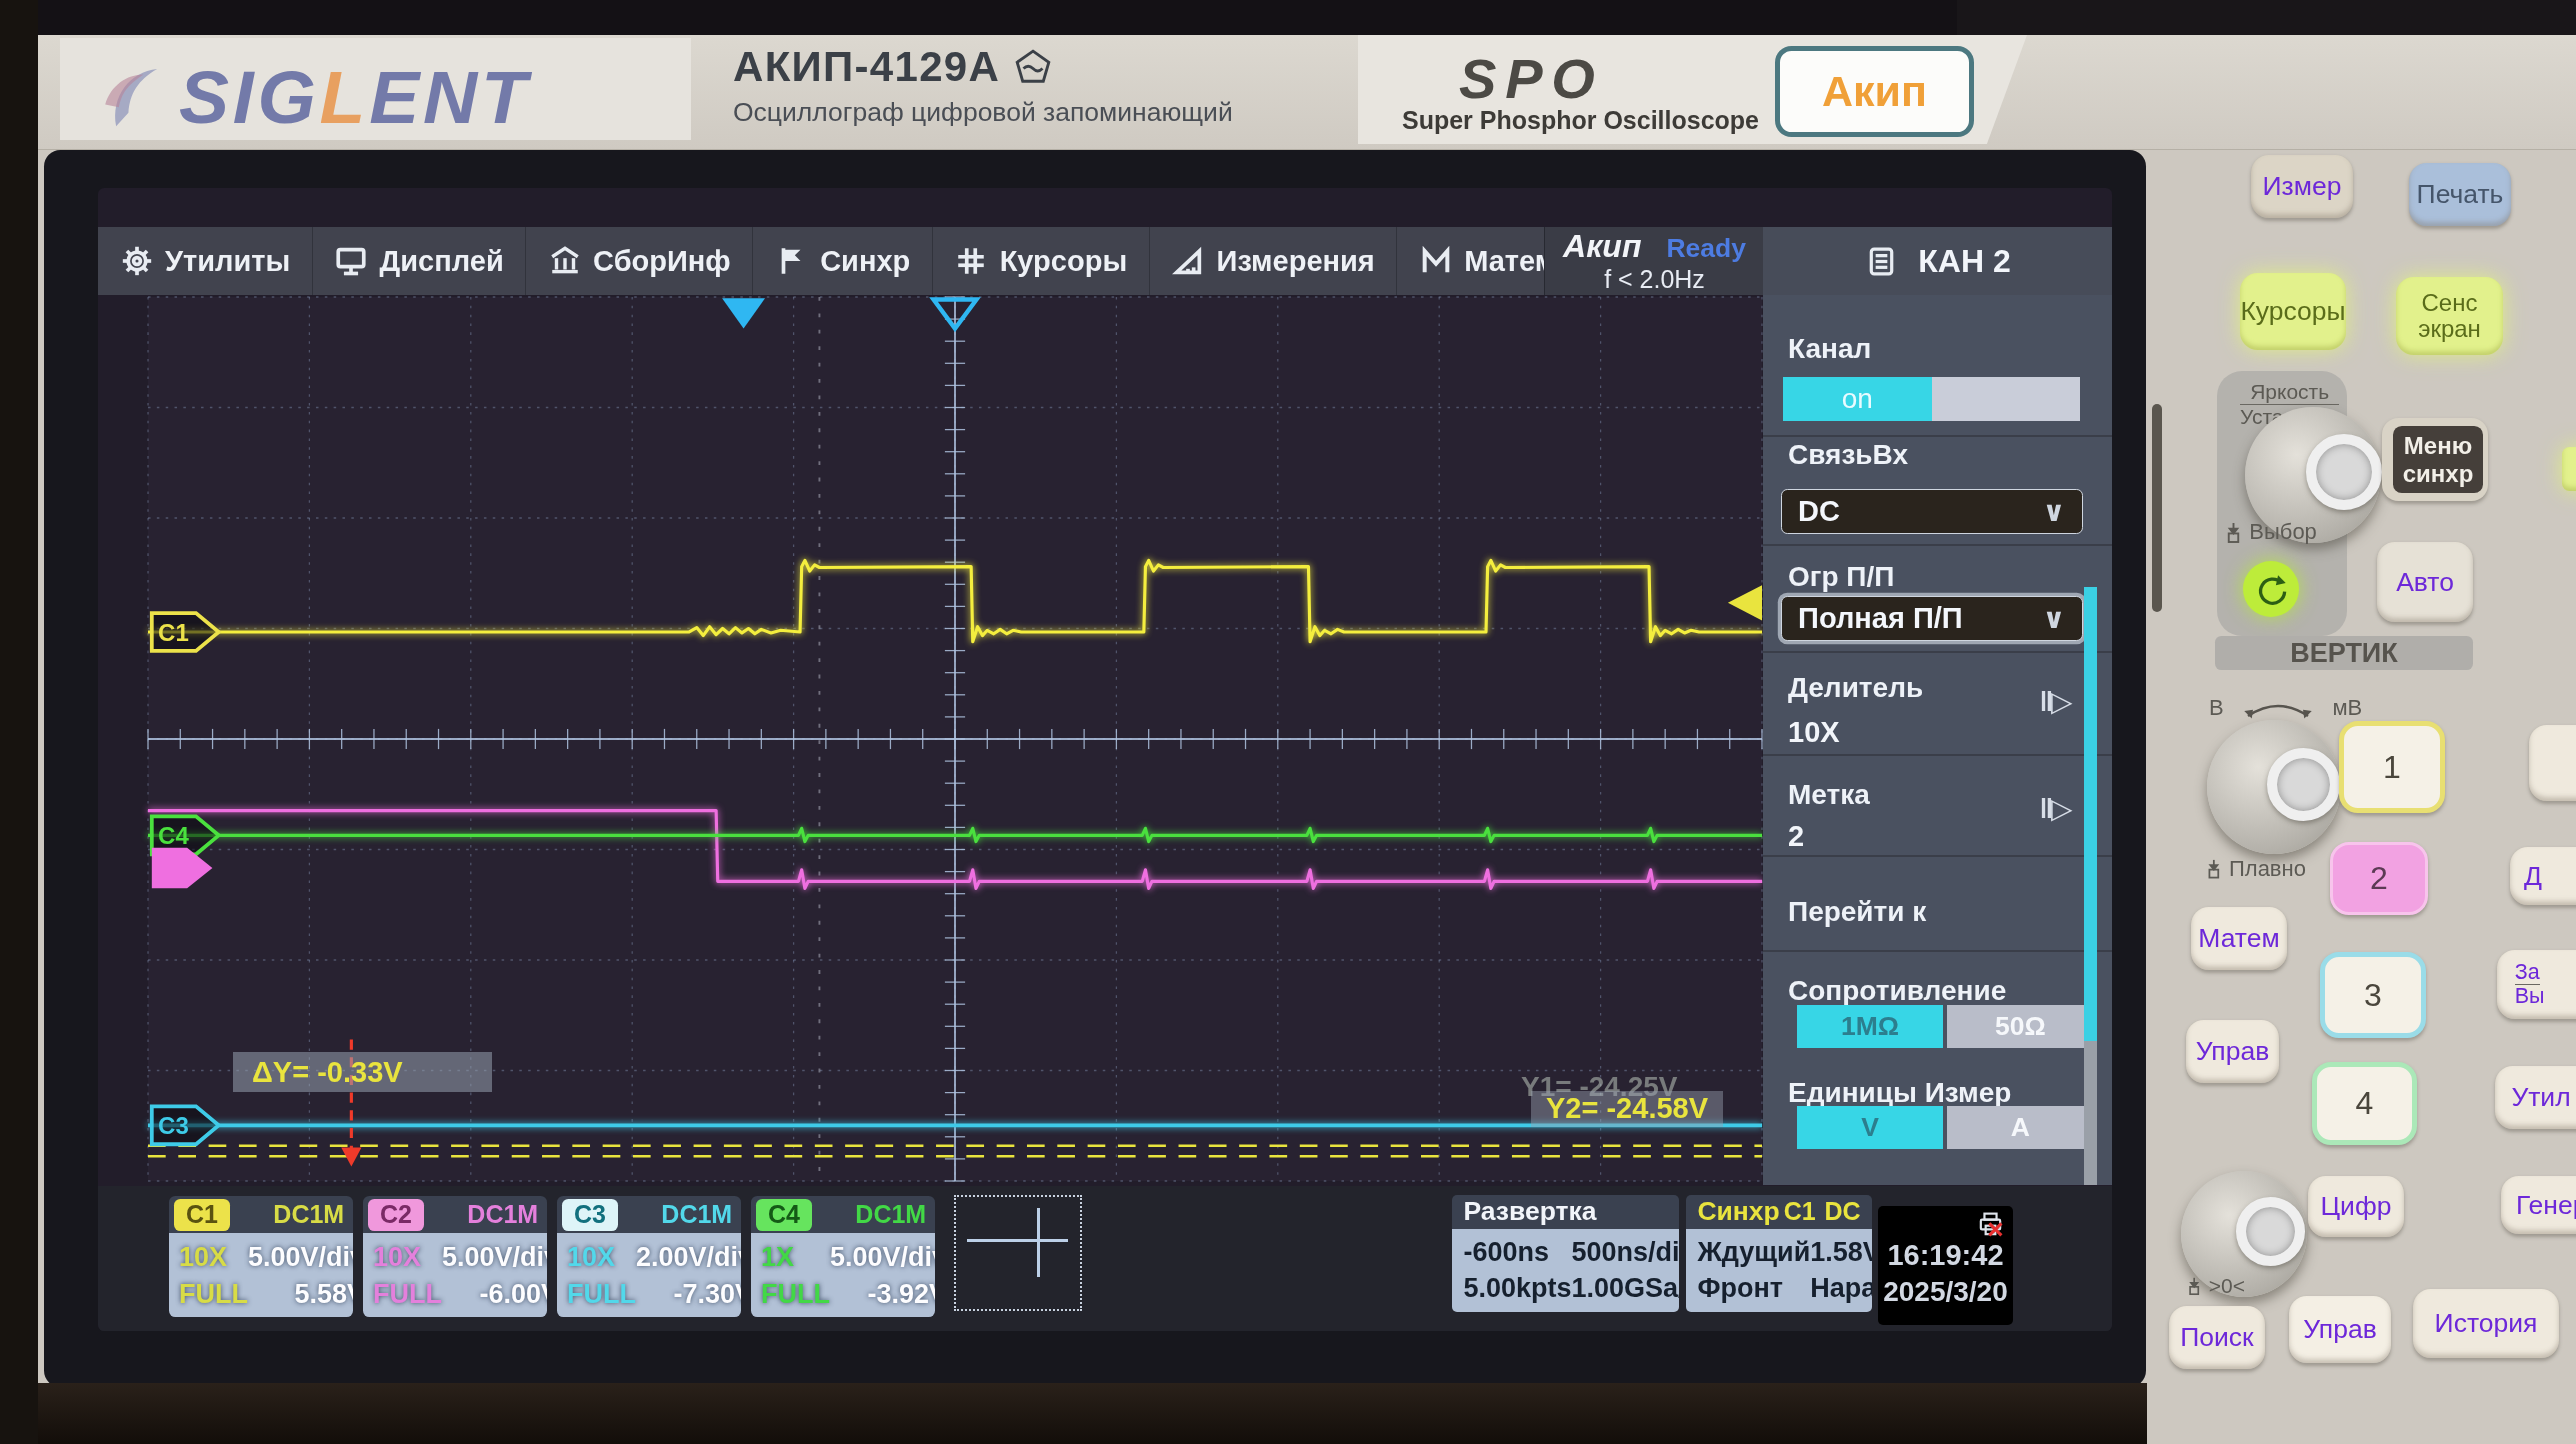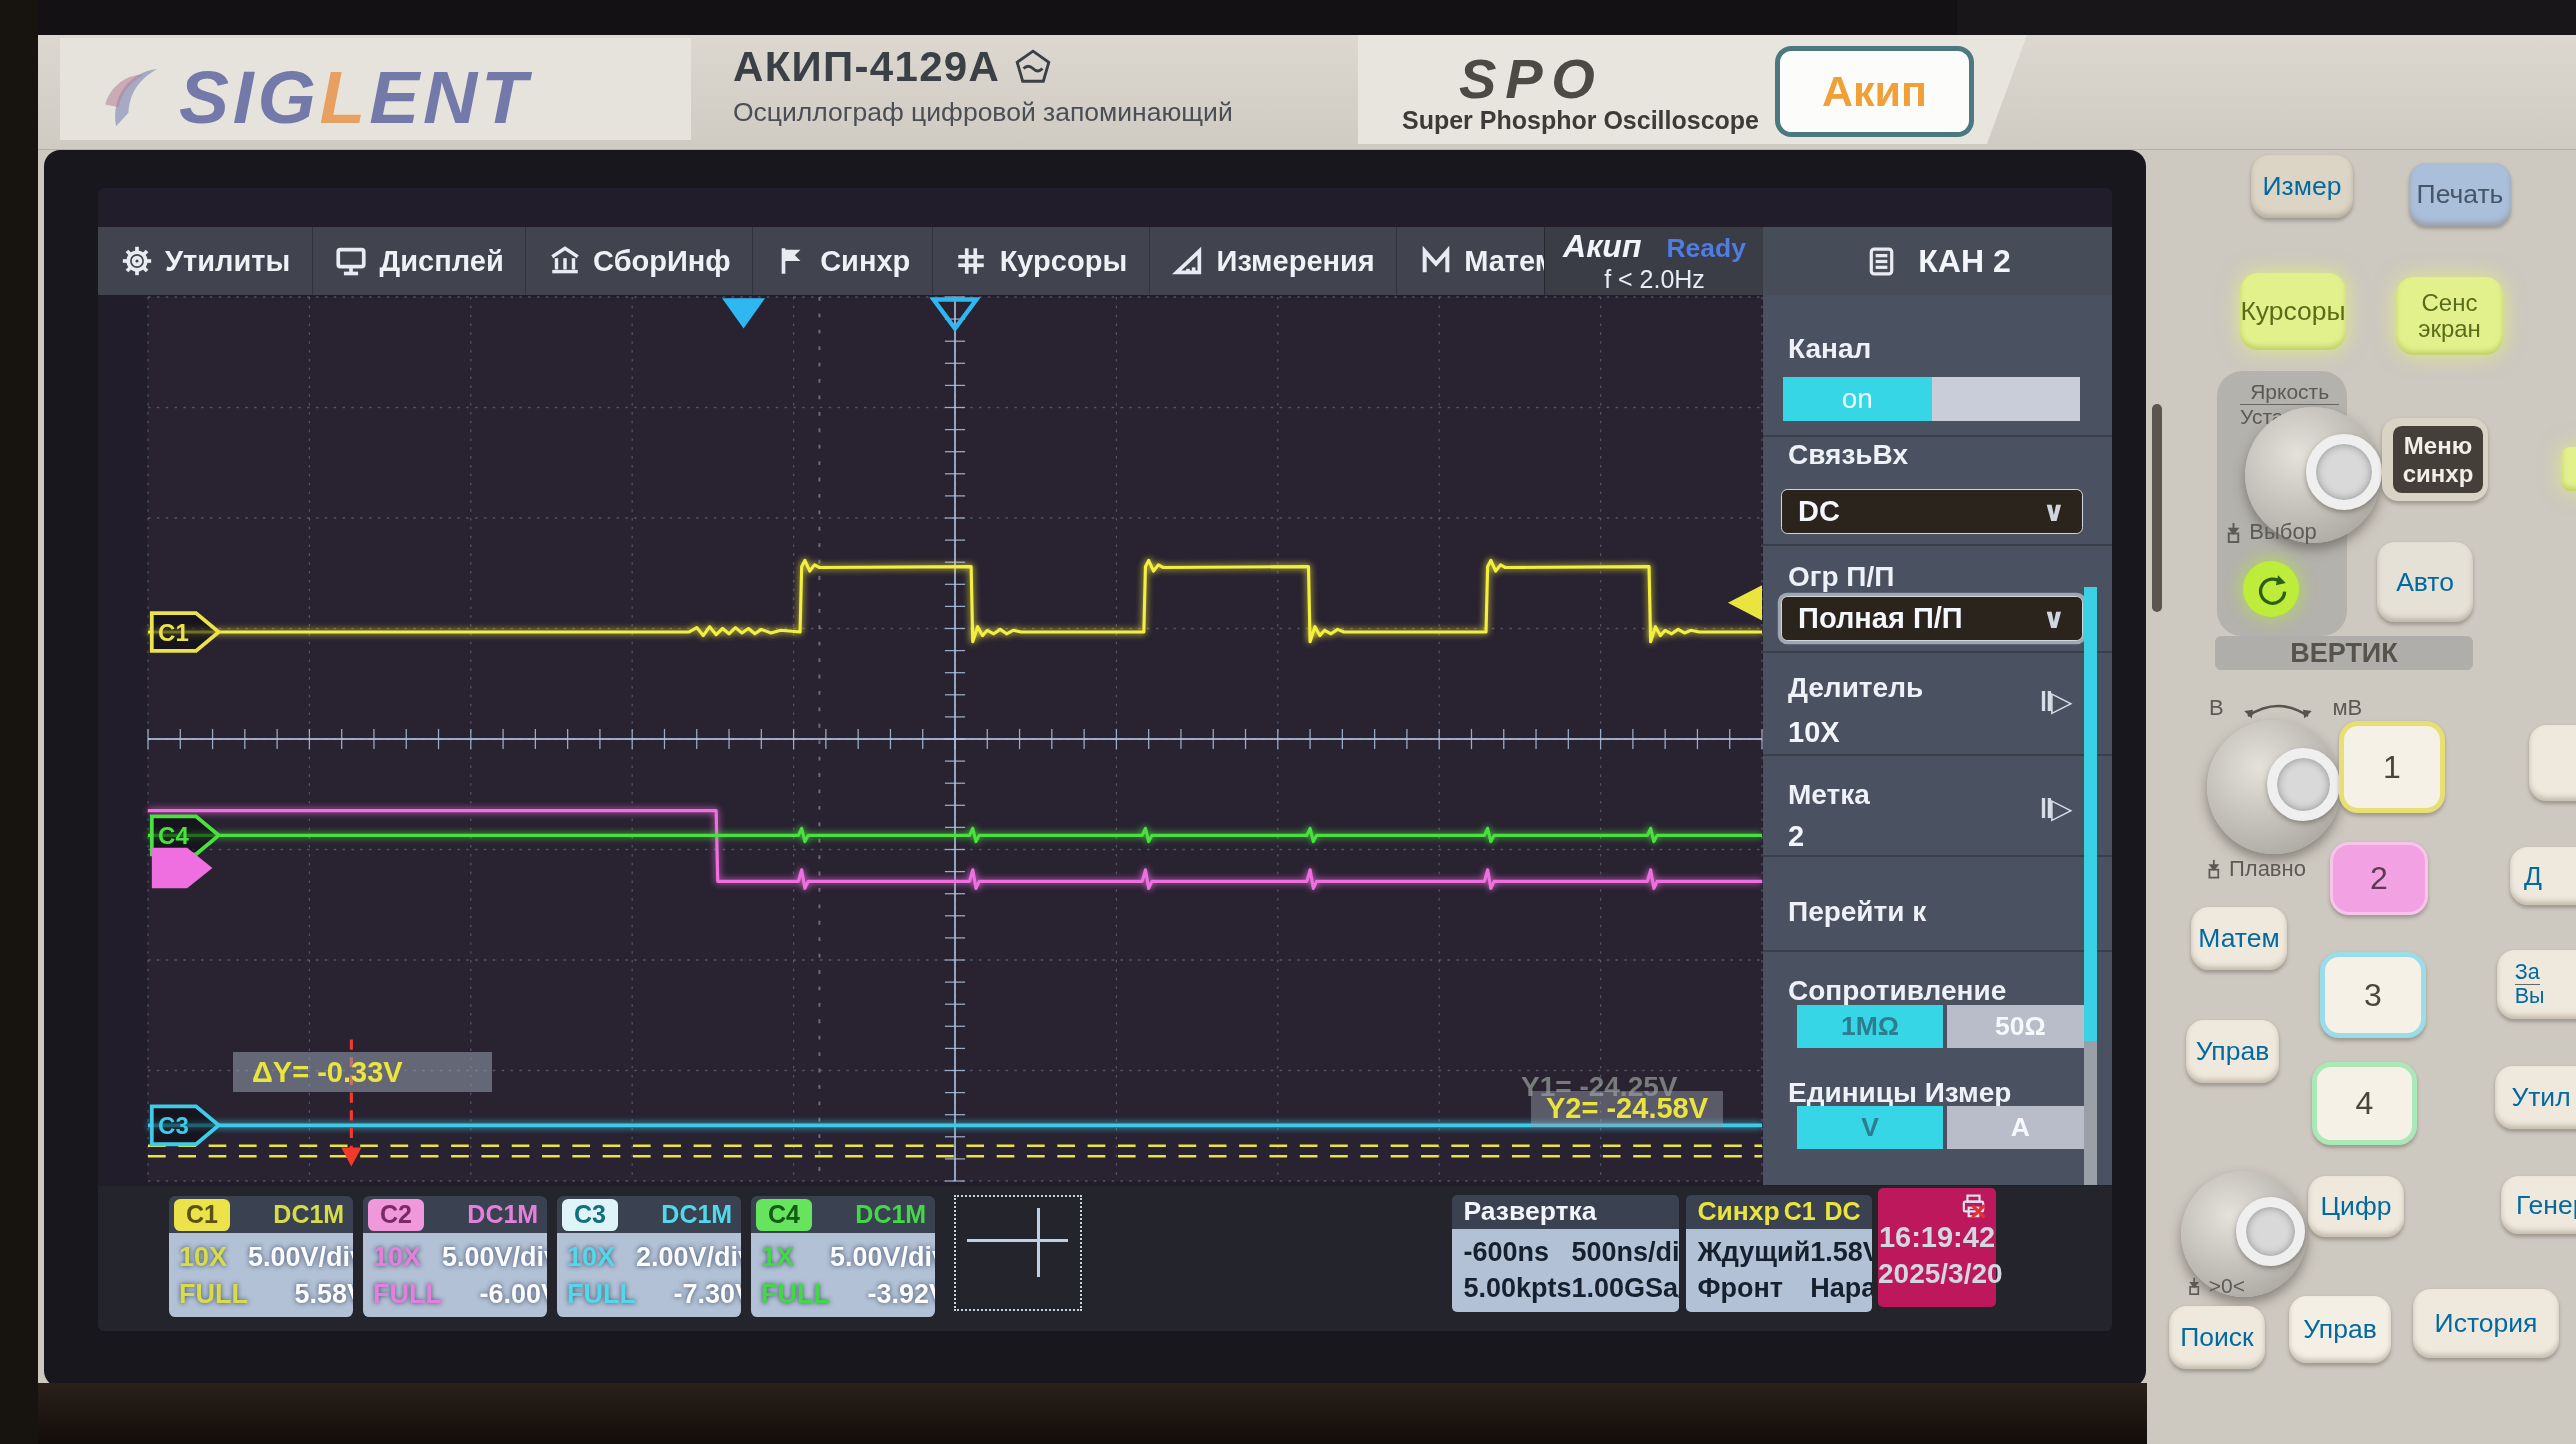--- a/index.html
+++ b/index.html
@@ -99,29 +99,29 @@
   .meas-box .plus-v{position:absolute;left:81px;top:11.4px;width:3.2px;height:69px;background:#bcd0e8;}
   .info-block{position:absolute;top:8.8px;border-radius:5px;overflow:hidden;}
   .info-head{height:34px;background:#3a4150;display:flex;align-items:center;justify-content:space-between;padding:0 11.4px;}
   .info-head .t{font-size:26.5px;font-weight:bold;color:#f2f5fa;}
   .info-body{background:#b2c1d6;display:grid;grid-template-columns:auto auto;justify-content:space-between;
     align-content:space-evenly;padding:3.8px 11.4px;height:83px;box-sizing:border-box;}
   .info-body span{font-size:27px;font-weight:bold;color:#16202e;}
   .trig-src{display:flex;gap:8.8px;}
   .trig-src span{font-size:25px;font-weight:bold;color:#e9e43e;}
   .yellow{color:#e9e43e !important;}
-  .clock-block{position:absolute;left:1780px;top:2px;width:118px;height:119px;background:#be185d;border-radius:5px;
+  .clock-block{position:absolute;left:1780px;top:20px;width:135px;height:119px;background:#000000;border-radius:5px;
     color:#d2d8e2;text-align:center;}
   .clock-block .tm{font-size:29px;font-weight:bold;margin-top:33px;}
   .clock-block .dt{font-size:28px;font-weight:bold;margin-top:3.8px;}
   .clock-block svg{position:absolute;right:6.3px;top:3.8px;width:33px;height:29px;}
 
   
   .rp-btn{position:absolute;border-radius:17.7px;display:flex;align-items:center;justify-content:center;
-    font-size:26.5px;color:#0369a1;background:#efe9dd;box-shadow:inset 0 -3.8px 5px rgba(120,110,95,.35),0 2.5px 3.8px rgba(90,85,75,.4);}
+    font-size:26.5px;color:#6d28d9;background:#efe9dd;box-shadow:inset 0 -3.8px 5px rgba(120,110,95,.35),0 2.5px 3.8px rgba(90,85,75,.4);}
   .rp-btn.lit{background:#e2f18c;color:#5a6c1a;box-shadow:0 0 21.5px rgba(225,240,130,.9),inset 0 -3.8px 5px rgba(150,160,60,.4);}
   .rp-btn.blue{background:#aabfda;color:#45556a;}
   .rp-btn.two{flex-direction:column;line-height:1.08;font-size:24px;}
   .rp-label{position:absolute;color:#5c5a54;font-size:22px;display:flex;align-items:center;gap:6.3px;}
   .gray-zone{position:absolute;left:2217px;top:371px;width:130px;height:265px;background:#b4b2ad;border-radius:25px;}
   .vert-head{position:absolute;left:2215px;top:636px;width:258px;height:34px;background:#b0aeaa;border-radius:6.3px;
     display:flex;align-items:center;justify-content:center;font-size:27px;font-weight:bold;color:#56534d;}
   .knob{position:absolute;border-radius:50%;background:radial-gradient(circle at 38% 35%,#e4e1da,#b4b1aa 70%,#9b988f);
     box-shadow:0 6.3px 11.4px rgba(70,65,55,.5);}
   .knob-ring{position:absolute;border-radius:50%;background:#d9d9d9;

